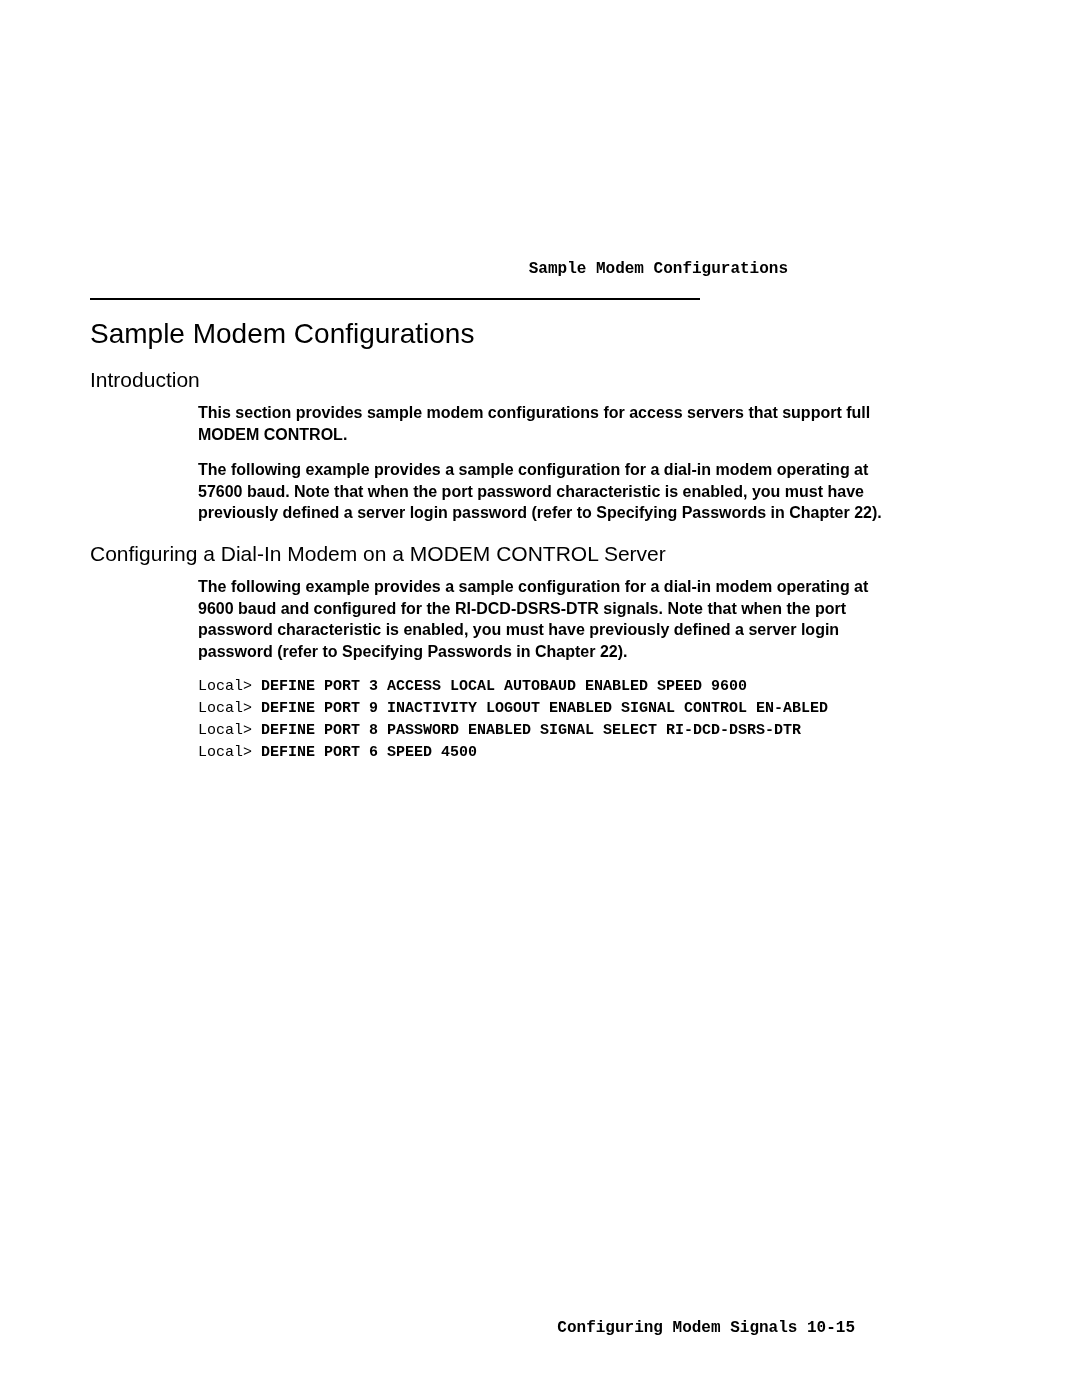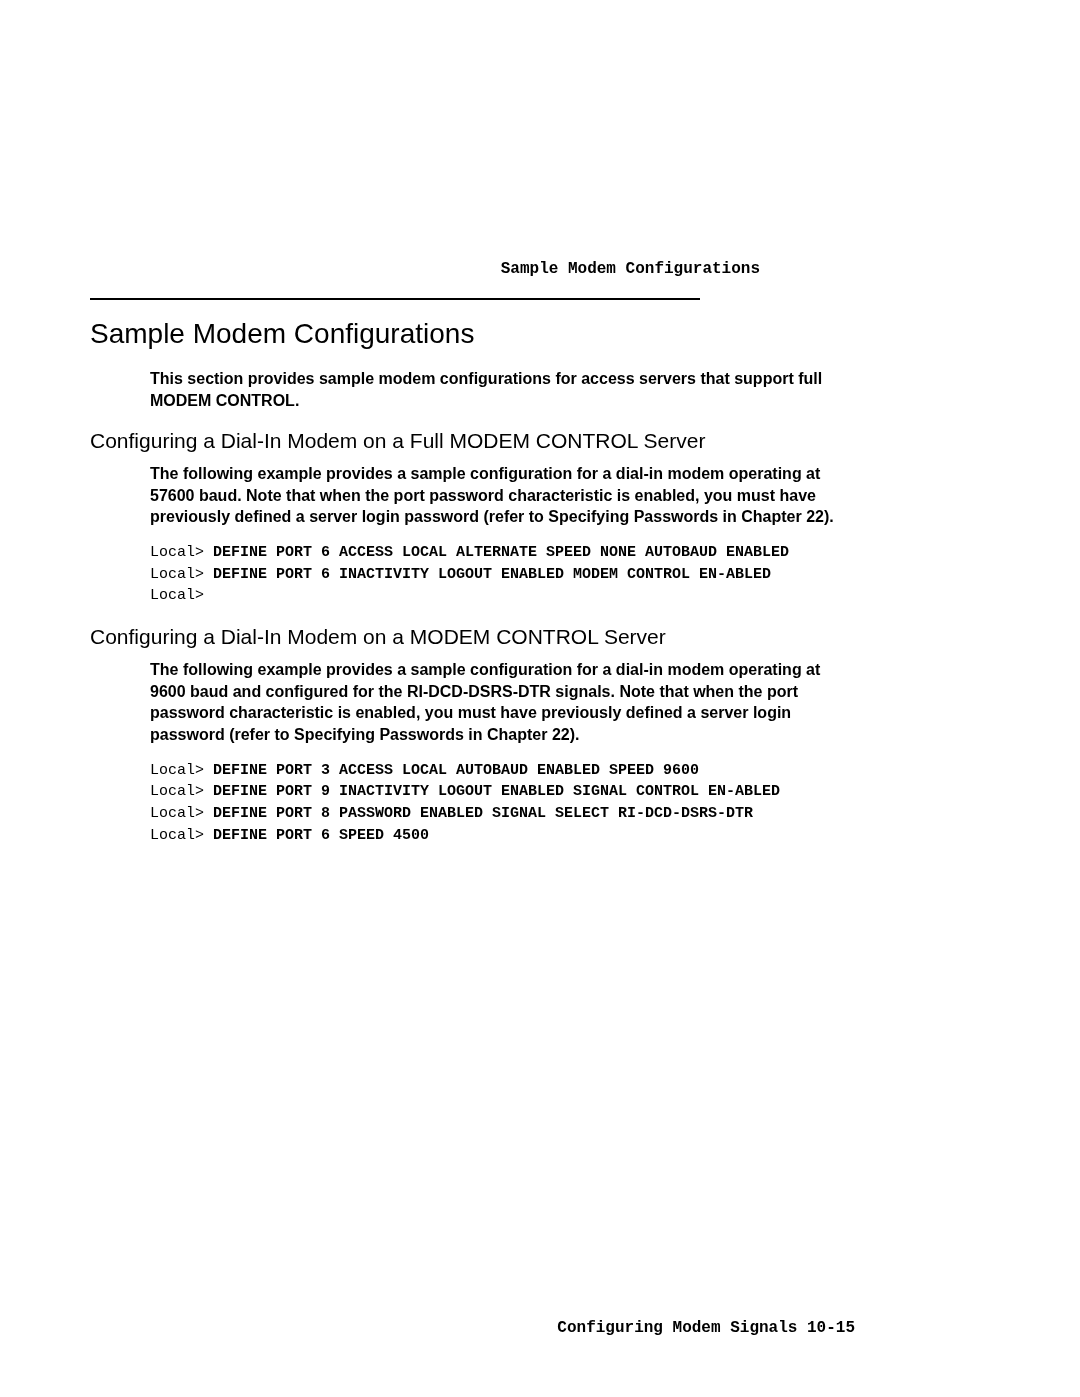--- a/index.html
+++ b/index.html
@@ -6,21 +6,21 @@
     margin: 0;
     padding: 0;
     background: #ffffff;
     font-family: Arial, Helvetica, sans-serif;
     color: #000000;
     width: 1080px;
     height: 1397px;
     position: relative;
   }
   .page {
-    padding: 260px 100px 60px 90px;
+    padding: 260px 72px 60px 90px;
     box-sizing: border-box;
     height: 100%;
     position: relative;
   }
   .running-header {
     font-family: "Courier New", Courier, monospace;
     font-weight: bold;
     font-size: 16px;
     text-align: right;
     margin-right: 220px;
@@ -38,21 +38,21 @@
     font-size: 28px;
     margin: 0 0 18px 0;
   }
   h2 {
     font-family: Arial, Helvetica, sans-serif;
     font-weight: 400;
     font-size: 21px;
     margin: 18px 0 10px 0;
   }
   .body-indent {
-    margin-left: 60px;
+    margin-left: 108px;
     margin-right: 120px;
   }
   .intro-para, .section-para {
     font-family: Arial, Helvetica, sans-serif;
     font-weight: bold;
     font-size: 16px;
     line-height: 1.35;
     margin: 0 0 14px 0;
   }
   .codeblock {
@@ -82,30 +82,27 @@
 <body>
 
 <div class="page">
 
   <div class="running-header">Sample Modem Configurations</div>
 
   <hr class="hrule">
 
   <h1>Sample Modem Configurations</h1>
 
+  <h2>Introduction</h2>
   <div class="body-indent">
     <p class="intro-para">This section provides sample modem configurations for access servers that support full MODEM CONTROL.</p>
   </div>
 
-  <h2>Configuring a Dial-In Modem on a Full MODEM CONTROL Server</h2>
   <div class="body-indent">
     <p class="section-para">The following example provides a sample configuration for a dial-in modem operating at 57600 baud. Note that when the port password characteristic is enabled, you must have previously defined a server login password (refer to Specifying Passwords in Chapter 22).</p>
-    <div class="codeblock"><span class="prompt">Local&gt; </span><span class="cmd">DEFINE PORT 6 ACCESS LOCAL ALTERNATE SPEED NONE AUTOBAUD ENABLED</span>
-<span class="prompt">Local&gt; </span><span class="cmd">DEFINE PORT 6 INACTIVITY LOGOUT ENABLED MODEM CONTROL EN-ABLED</span>
-<span class="prompt">Local&gt;</span></div>
   </div>
 
   <h2>Configuring a Dial-In Modem on a MODEM CONTROL Server</h2>
   <div class="body-indent">
     <p class="section-para">The following example provides a sample configuration for a dial-in modem operating at 9600 baud and configured for the RI-DCD-DSRS-DTR signals. Note that when the port password characteristic is enabled, you must have previously defined a server login password (refer to Specifying Passwords in Chapter 22).</p>
     <div class="codeblock"><span class="prompt">Local&gt; </span><span class="cmd">DEFINE PORT 3 ACCESS LOCAL AUTOBAUD ENABLED SPEED 9600</span>
 <span class="prompt">Local&gt; </span><span class="cmd">DEFINE PORT 9 INACTIVITY LOGOUT ENABLED SIGNAL CONTROL EN-ABLED</span>
 <span class="prompt">Local&gt; </span><span class="cmd">DEFINE PORT 8 PASSWORD ENABLED SIGNAL SELECT RI-DCD-DSRS-DTR</span>
 <span class="prompt">Local&gt; </span><span class="cmd">DEFINE PORT 6 SPEED 4500</span></div>
   </div>

